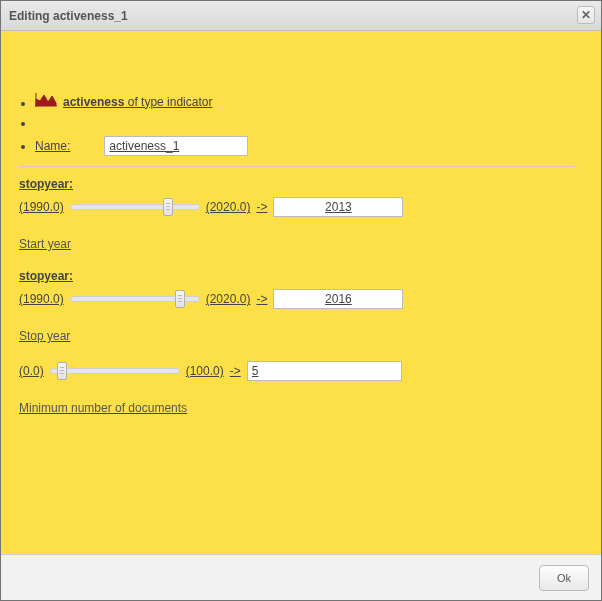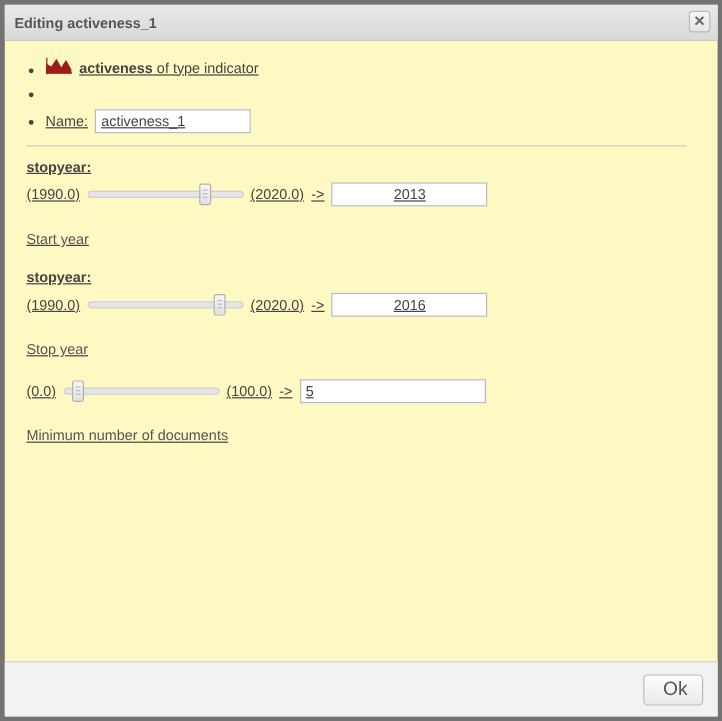--- a/index.html
+++ b/index.html
@@ -6,24 +6,25 @@
   html, body {
     margin: 0; padding: 0;
     width: 602px; height: 601px;
     font-family: Verdana, Arial, sans-serif;
     font-size: 12px;
     color: #444;
     background: #fff;
   }
   .dialog {
     width: 602px; height: 601px;
-    border: 4px solid #737373;
-    background: #fef9c3;
+    border: 1px solid #737373;
+    background: #fde047;
     display: flex;
     flex-direction: column;
+    gap: 48px;
   }
   .titlebar {
     height: 30px;
     background: linear-gradient(to bottom, #e9e9e9 0%, #d9d9d9 100%);
     border-bottom: 1px solid #bfbfbf;
     display: flex;
     align-items: center;
     padding: 0 8px;
     font-weight: bold;
     color: #555;
@@ -73,21 +74,21 @@
   }
   input[type="text"] {
     font-family: inherit;
     font-size: 12px;
     padding: 2px 4px;
     border: 1px solid #bbb;
     height: 20px;
     background: #fff;
     color: #444;
   }
-  .name-input { width: 130px; }
+  .name-input { width: 144px; margin-left: 28px; }
   .params {
     margin: 10px 8px 0 8px;
     border-top: 1px solid #ccc;
     padding-top: 10px;
   }
   .paramBlock {
     margin-bottom: 18px;
   }
   .paramLabel {
     font-weight: bold;
@@ -143,23 +144,22 @@
     padding: 0 12px;
   }
   .btn {
     min-width: 50px;
     height: 26px;
     padding: 0 12px;
     border: 1px solid #bbb;
     border-radius: 4px;
     background: linear-gradient(to bottom, #fdfdfd, #e9e9e9);
     color: #555;
-    font-size: 16px;
+    font-size: 11px;
     cursor: pointer;
-    text-align: right;
   }
   .bold { font-weight: bold; }
 </style>
 </head>
 <body>
 
 <div class="dialog">
 
   <div class="titlebar">
     <span>Editing activeness_1</span>

